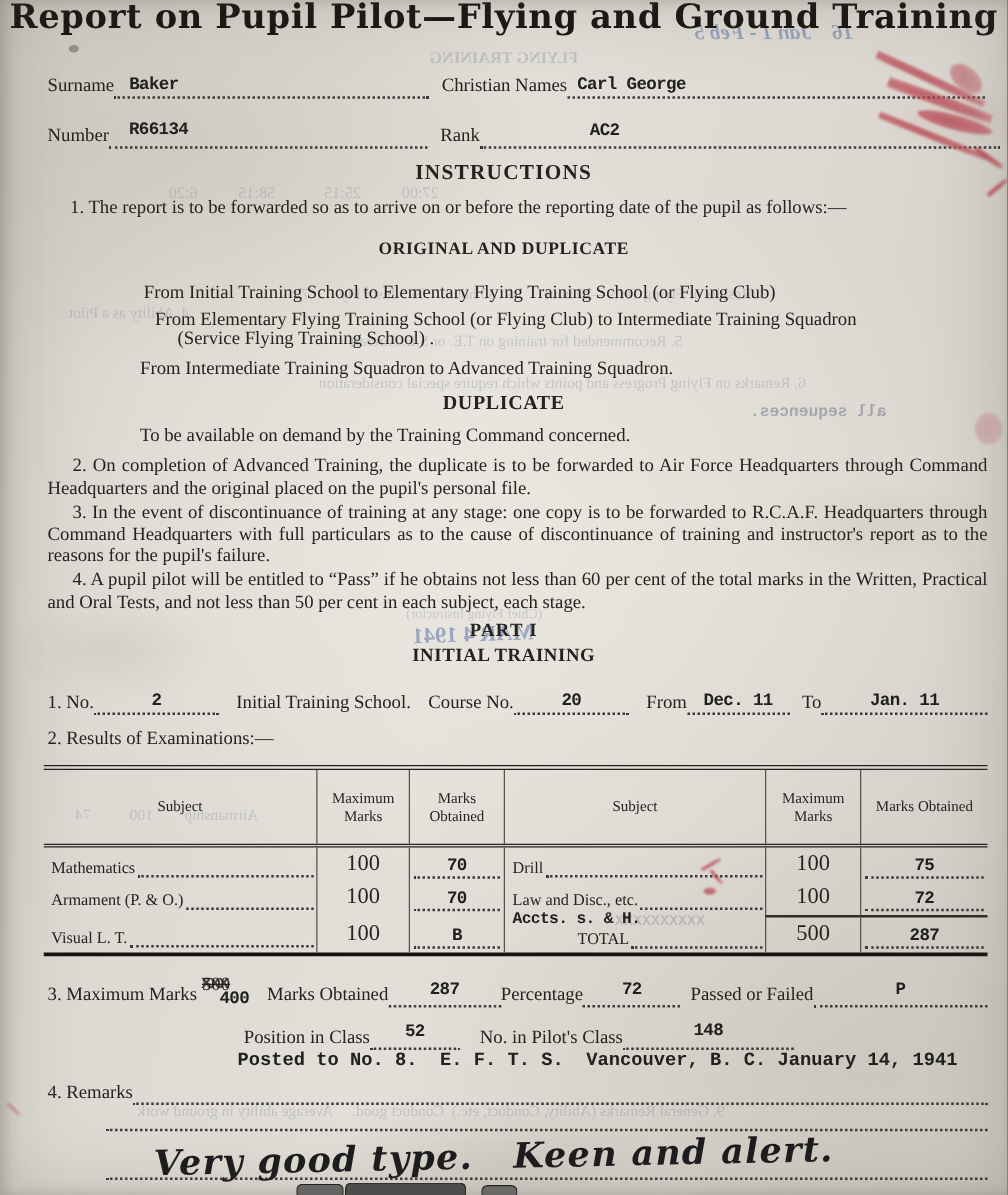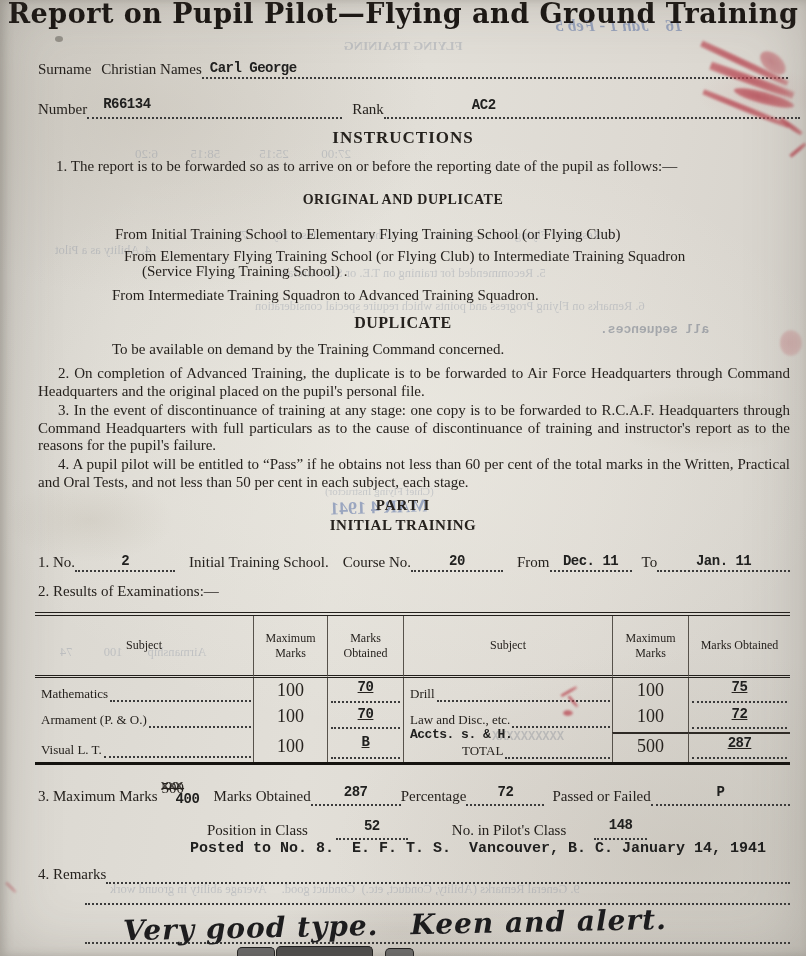--- a/index.html
+++ b/index.html
@@ -29,21 +29,21 @@
   .xtable{left:35px;right:16px;top:612px;display:grid;grid-template-columns:218px 74px 76px 209px 76px 1fr;
     grid-template-rows:62px 28px 26px 30px;border-top:4px double #23201c;border-bottom:3px solid #15130f;}
   .cell{position:relative;font-size:13px;}
   .vline{border-left:1px solid #57524b;}
   .hcell{display:flex;align-items:center;justify-content:center;text-align:center;
     font-size:12px;line-height:1.2;border-bottom:3px double #23201c;padding:2px;}
   .hcell.first{border-bottom:3px double #23201c;}
   .subjcell{display:flex;align-items:flex-end;padding:0 2px 4px 6px;}
   .subjcell .dots{flex:1;border-bottom:2px dotted #3b3b3b;margin-left:2px;}
   .maxcell{display:flex;align-items:flex-end;justify-content:center;padding-bottom:5px;font-size:18px;}
-  .obtcell{display:flex;align-items:center;justify-content:center;text-decoration:underline;}
+  .obtcell{display:flex;align-items:flex-end;justify-content:center;}
   .obtcell .dotline{position:absolute;left:3px;right:3px;bottom:3px;border-bottom:2px dotted #3b3b3b;}
   .obtcell .typed{bottom:5px;top:auto;}
   .totline{border-top:2px solid #2e2a25;}
   .acctswrap{display:flex;flex-direction:column;justify-content:flex-end;padding:0 2px 3px 6px;}
   .totalrow{display:flex;align-items:flex-end;}
   .totalrow .lbl2{font-size:13px;margin-left:52px;}
   .totalrow .dots{flex:1;border-bottom:2px dotted #3b3b3b;margin-left:2px;}
   
   .struckwrap{position:relative;display:inline-block;width:52px;height:26px;margin:0 2px;}
   .struckwrap .five{position:absolute;left:2px;top:0;font-size:15px;text-decoration:line-through;}
@@ -88,20 +88,23 @@
   <div class="bt" style="left:325px;top:485px;font-size:11px;">(Chief Flying Instructor)</div>
   <div class="bt bt-blue" style="left:330px;top:497px;font-size:18px;transform:scaleX(-1) rotate(2deg);">MAR 4 1941</div>
   <div class="bt bt-typed" style="left:492px;top:730px;font-size:12px;opacity:.25;">XXXXXXXXXX</div>
   <div class="bt" style="left:110px;top:882px;">9. General Remarks (Ability, Conduct, etc.)  Conduct good.     Average ability in ground work</div>
   <div class="bt" style="left:60px;top:645px;">Airmanship        100          74</div>
 
   <div class="abs title">Report on Pupil Pilot—Flying and Ground Training</div>
 
   <div class="abs line" style="left:38px;right:18px;top:55px;height:24px;">
     <span class="lbl">Surname</span>
+    <span class="fill" style="width:252px;">
+        <span class="typed" style="padding-left:12px;">Baker</span>
+      </span>
     <span class="lbl" style="padding-left:10px;">Christian Names</span>
     <span class="fill grow">
         <span class="typed" style="padding-left:8px;">Carl George</span>
       </span>
   </div>
   <div class="abs line" style="left:38px;right:6px;top:95px;height:24px;">
     <span class="lbl">Number</span>
     <span class="fill" style="width:255px;">
         <span class="typed" style="padding-left:16px;top:-5px;">R66134</span>
       </span>
@@ -235,21 +238,21 @@
     <span class="lbl">Percentage</span>
     <span class="fill ctr" style="width:78px;">
         <span class="typed" style="top:-4px;">72</span>
       </span>
     <span class="lbl" style="padding-left:8px;">Passed or Failed</span>
     <span class="fill ctr grow">
         <span class="typed" style="top:-4px;">P</span>
       </span>
   </div>
 
-  <div class="abs line" style="left:207px;top:814px;height:26px;width:440px;gap:28px;">
+  <div class="abs line" style="left:195px;top:814px;height:26px;width:440px;">
     <span class="lbl">Position in Class</span>
     <span class="fill ctr" style="width:72px;">
         <span class="typed" style="top:-4px;">52</span>
       </span>
     <span class="lbl" style="padding-left:16px;">No. in Pilot's Class</span>
     <span class="fill ctr grow">
         <span class="typed" style="top:-5px;">148</span>
       </span>
   </div>
 

